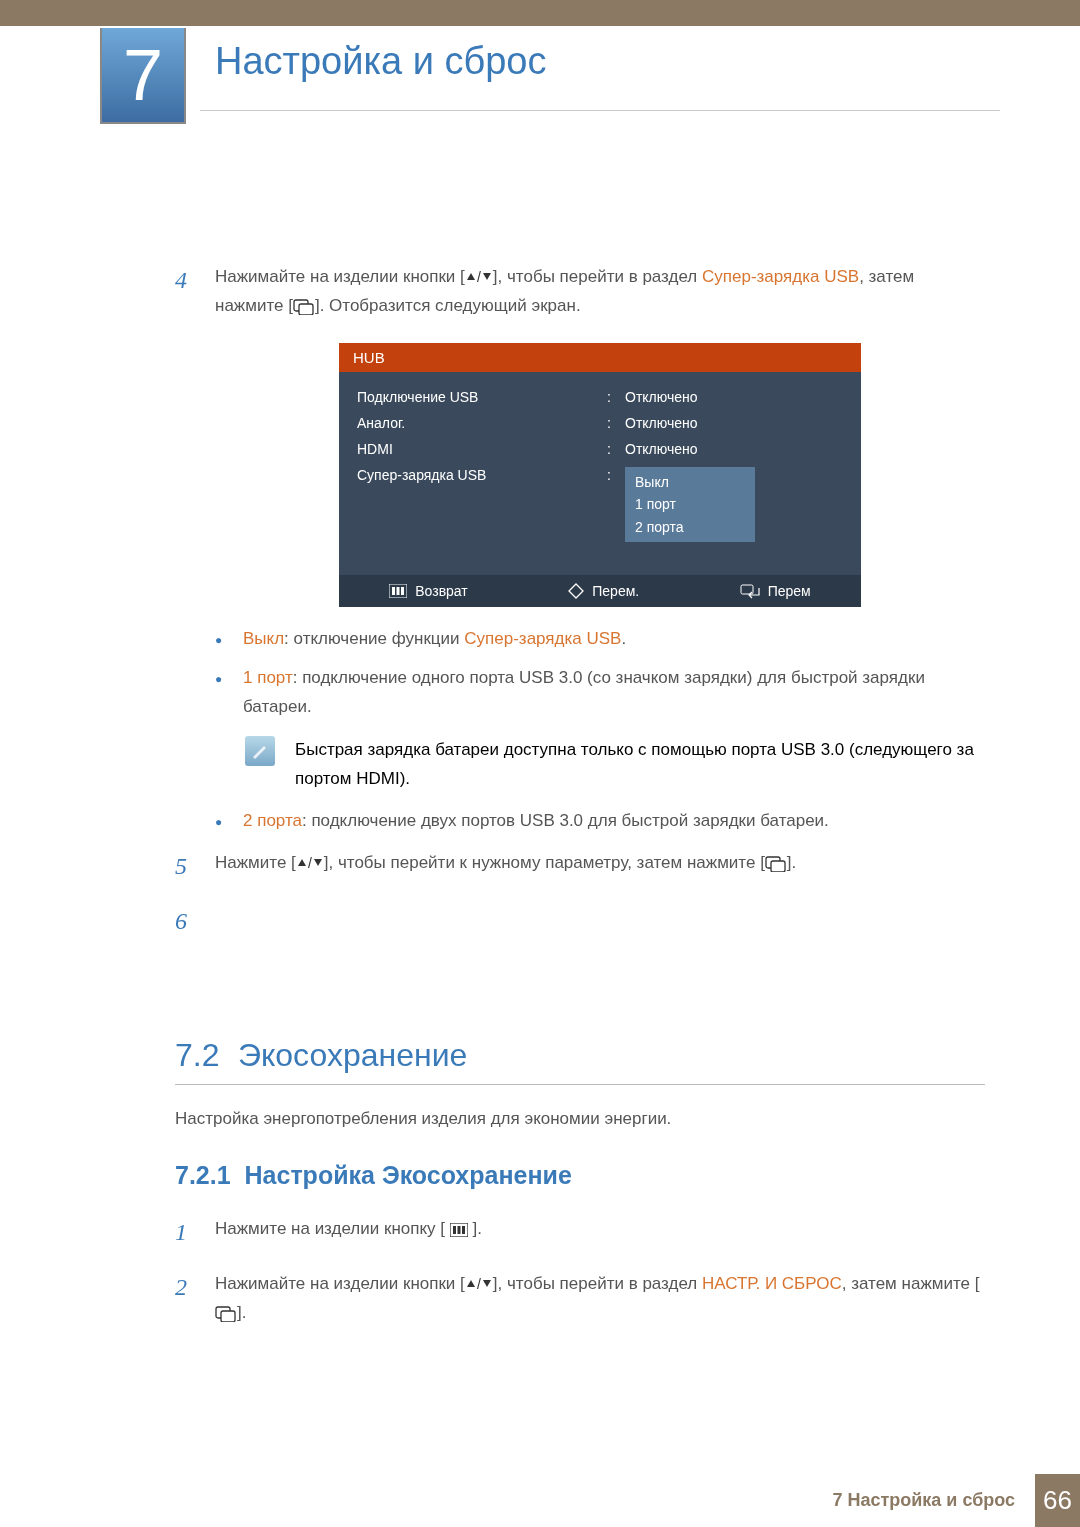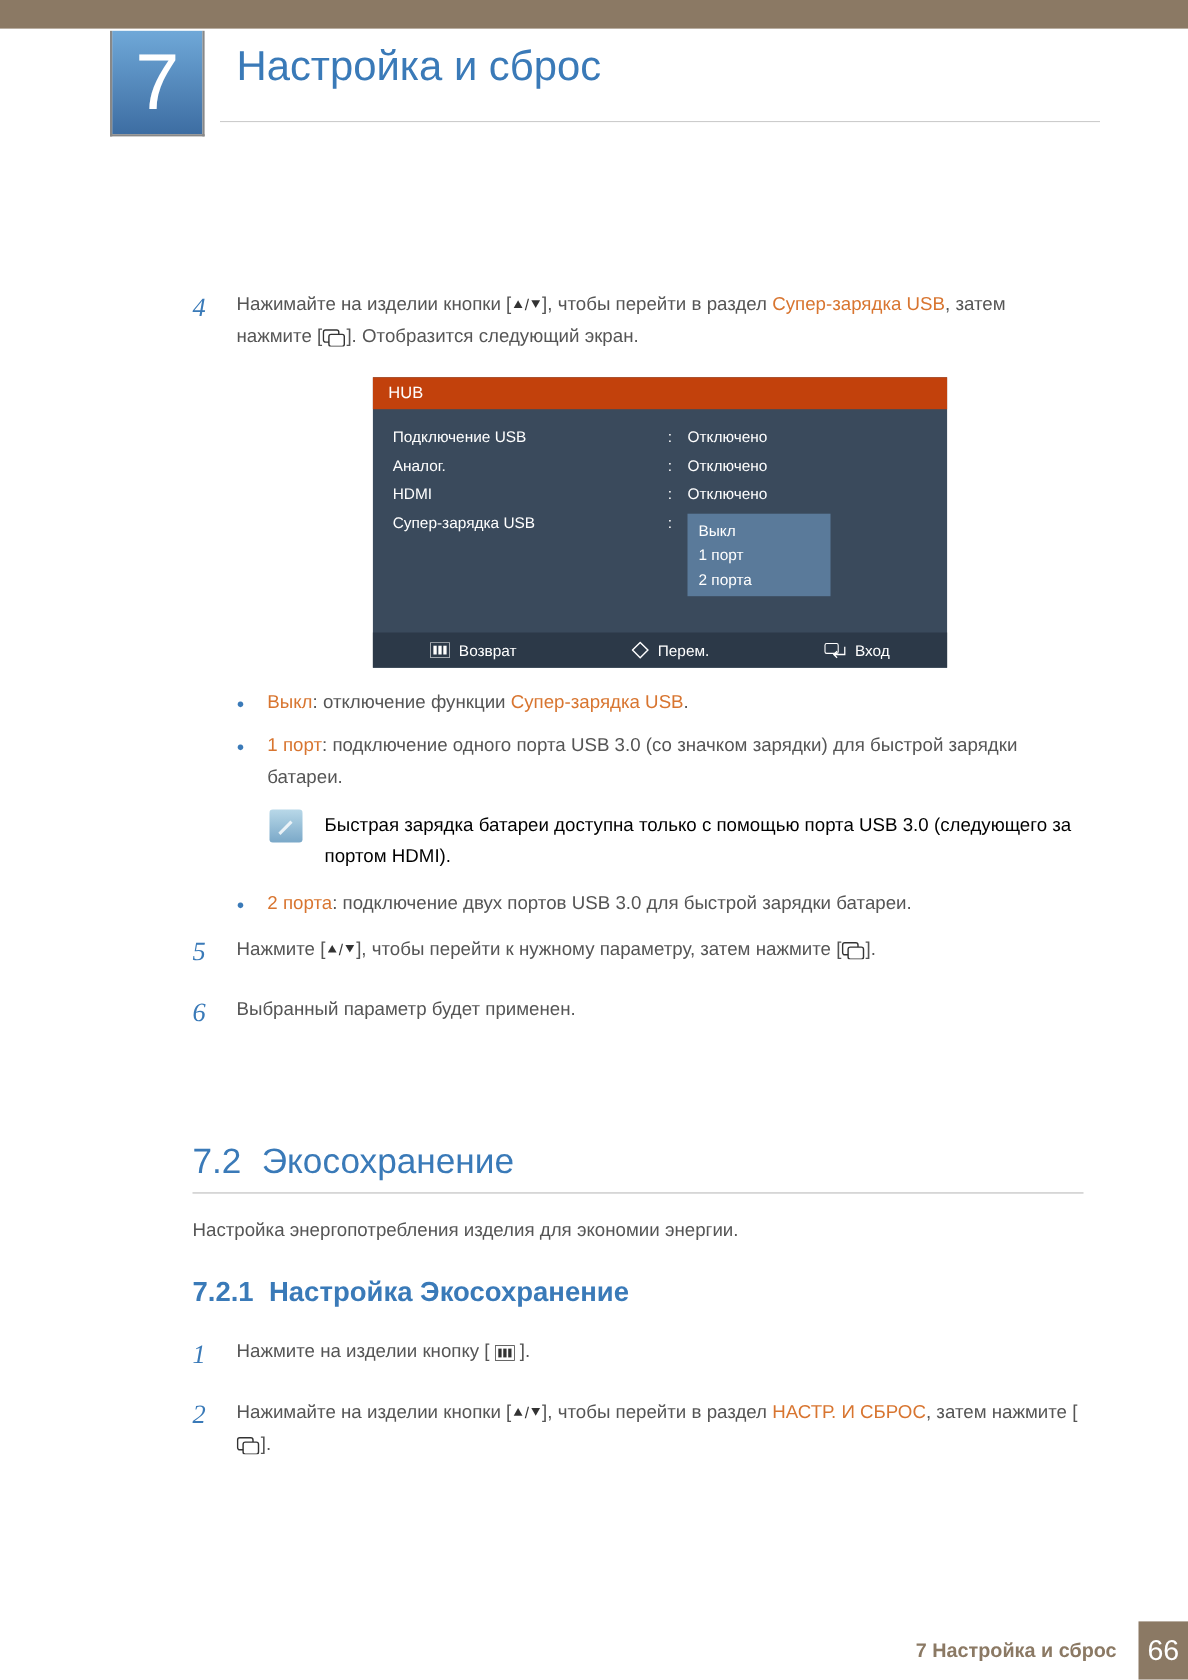--- a/index.html
+++ b/index.html
@@ -293,21 +293,21 @@
           <svg width="16" height="16">
               <path d="M8 1 L15 8 L8 15 L1 8 Z" fill="none" stroke="#fff" stroke-width="1.3"></path>
             </svg>
           <span>Перем.</span>
         </div>
         <div class="hub-footer-item">
           <svg width="20" height="16">
               <rect x="1" y="2" width="12" height="9" rx="1.5" fill="none" stroke="#fff" stroke-width="1"></rect>
               <path d="M19 5 L19 12 L10 12 M12 9 L9 12 L12 15" fill="none" stroke="#fff" stroke-width="1.2"></path>
             </svg>
-          <span>Вход</span>
+          <span>Перем</span>
         </div>
       </div>
     </div>
   </div>
 
   <div class="bullet-item">
     <div class="bullet-dot">●</div>
     <div class="bullet-text">
       <span class="orange">Выкл</span><span>: отключение функции </span><span class="orange">Супер-зарядка USB</span><span>.</span>
     </div>
@@ -345,21 +345,20 @@
           <path d="M22 11 L18 4 L26 4 Z" fill="#333"></path>
         </svg><span>], чтобы перейти к нужному параметру, затем нажмите [</span><svg class="enter-svg" width="22" height="18" viewBox="0 0 22 18">
           <rect x="1" y="3" width="14" height="11" rx="2" fill="none" stroke="#333" stroke-width="1.3"></rect>
           <rect x="6" y="7" width="14" height="11" rx="2" fill="#fff" stroke="#333" stroke-width="1.3"></rect>
         </svg><span>].</span>
     </div>
   </div>
 
   <div class="numbered-item">
     <div class="item-number">6</div>
-    <div class="item-text">Выбранный параметр будет применен.</div>
   </div>
 
   <div class="section-block">
     <div>
       <span class="section-number">7.2</span>
       <span class="section-title">Экосохранение</span>
     </div>
     <div class="section-line"></div>
     <div class="section-desc">Настройка энергопотребления изделия для экономии энергии.</div>
 

